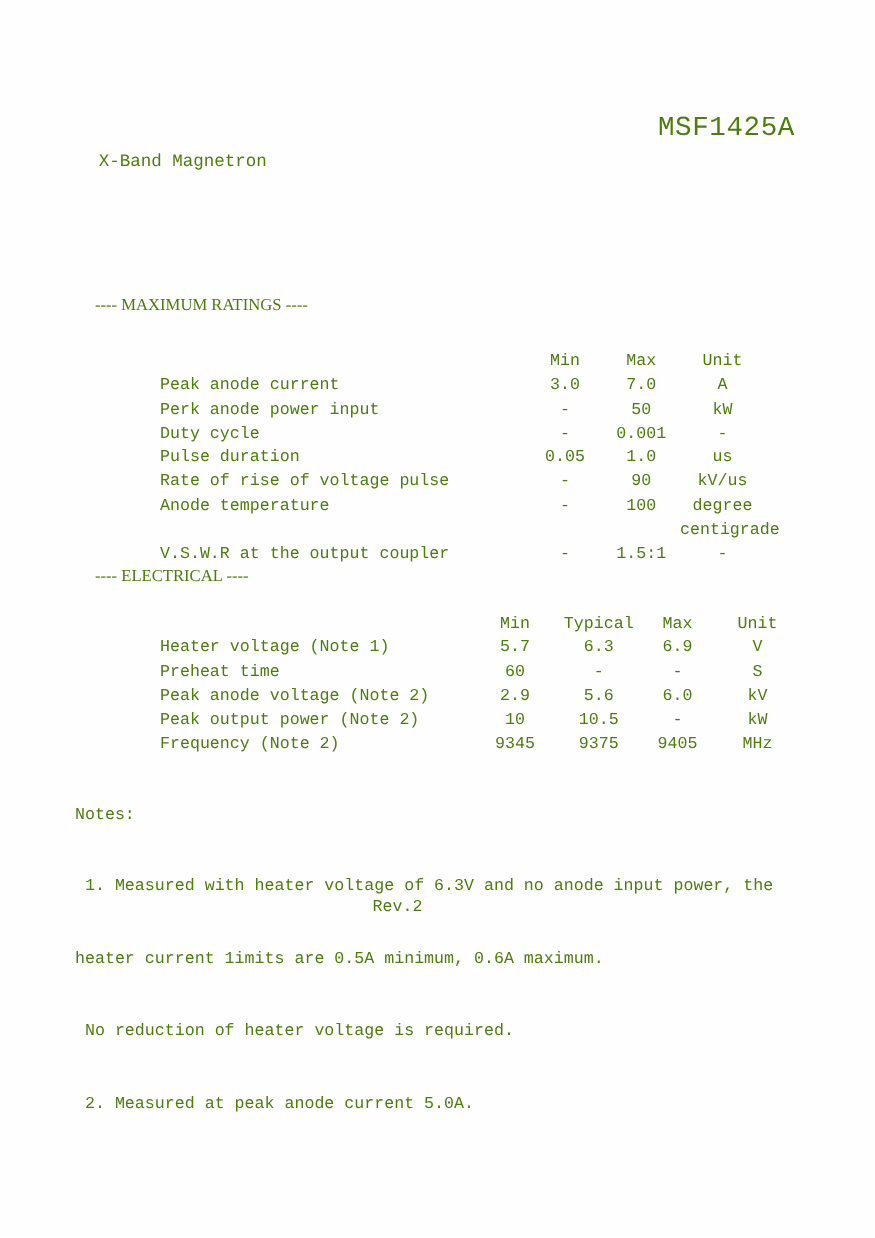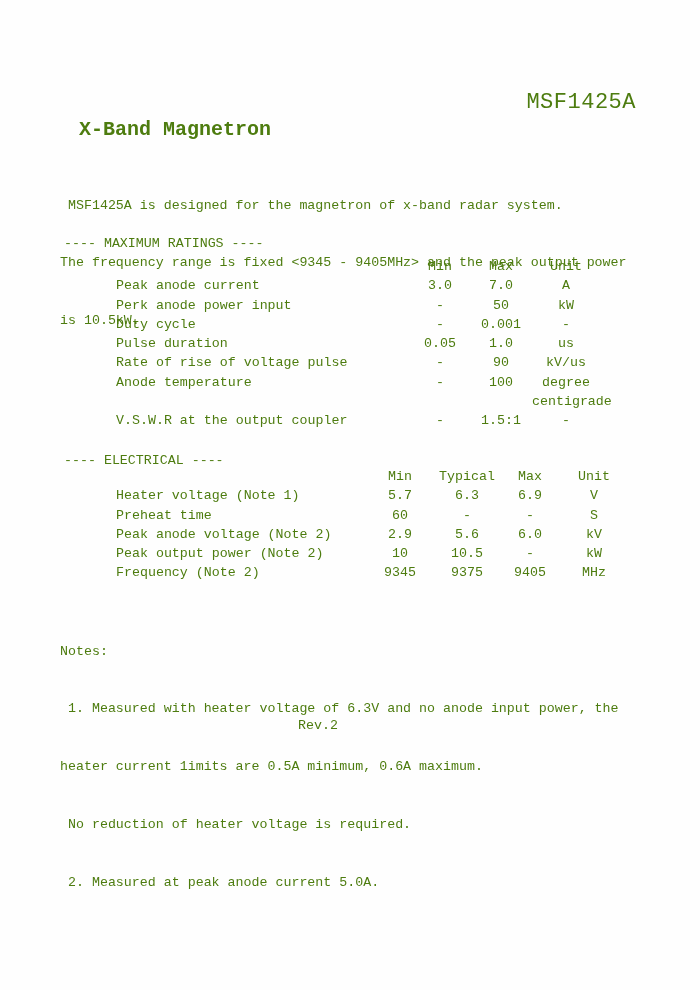--- a/index.html
+++ b/index.html
@@ -25,41 +25,42 @@
     right: 64px;
     text-align: right;
     font-size: 22px;
     line-height: 26px;
     letter-spacing: 0.5px;
   }
   .subtitle {
     position: absolute;
     top: 119px;
     left: 79px;
-    font-size: 20px;
+    font-size: 14px;
     line-height: 22px;
-    font-weight: bold;
   }
   .intro {
     position: absolute;
     top: 157px;
     left: 60px;
     white-space: pre;
   }
   .section-heading {
     position: absolute;
-    left: 64px;
-    white-space: pre;
+    left: 76px;
+    white-space: pre;
+    font-family: Liberation Serif, serif;
   }
   .mr-heading   { top: 234px; }
   .elec-heading { top: 451px; text-align: right; }
   .spec-table {
     position: absolute;
-    left: 0;
+    left: 12px;
     width: 580px;
+    margin-top: 22px;
   }
   .mr-table   { top: 257px; }
   .elec-table { top: 467px; }
   .trow {
     display: grid;
     height: 19.3px;
     align-items: center;
   }
   .mr-table .trow   { grid-template-columns: 410px 60px 62px 68px; }
   .elec-table .trow { grid-template-columns: 370px 60px 74px 52px 76px; }
@@ -89,25 +90,20 @@
 </style>
 </head>
 <body>
 
 <div class="page">
 
   <div class="doc-title">MSF1425A</div>
 
   <div class="subtitle">X-Band Magnetron</div>
 
-  <div class="intro">
-    <div class="line"> MSF1425A is designed for the magnetron of x-band radar system.</div>
-    <div class="line">The frequency range is fixed &lt;9345 - 9405MHz&gt; and the peak output power</div>
-    <div class="line">is 10.5kW.</div>
-  </div>
 
   <div class="section-heading mr-heading">---- MAXIMUM RATINGS ----</div>
 
   <div class="spec-table mr-table">
     <div class="trow">
       <div class="cell label"></div>
       <div class="cell">Min</div>
       <div class="cell">Max</div>
       <div class="cell">Unit</div>
     </div>

